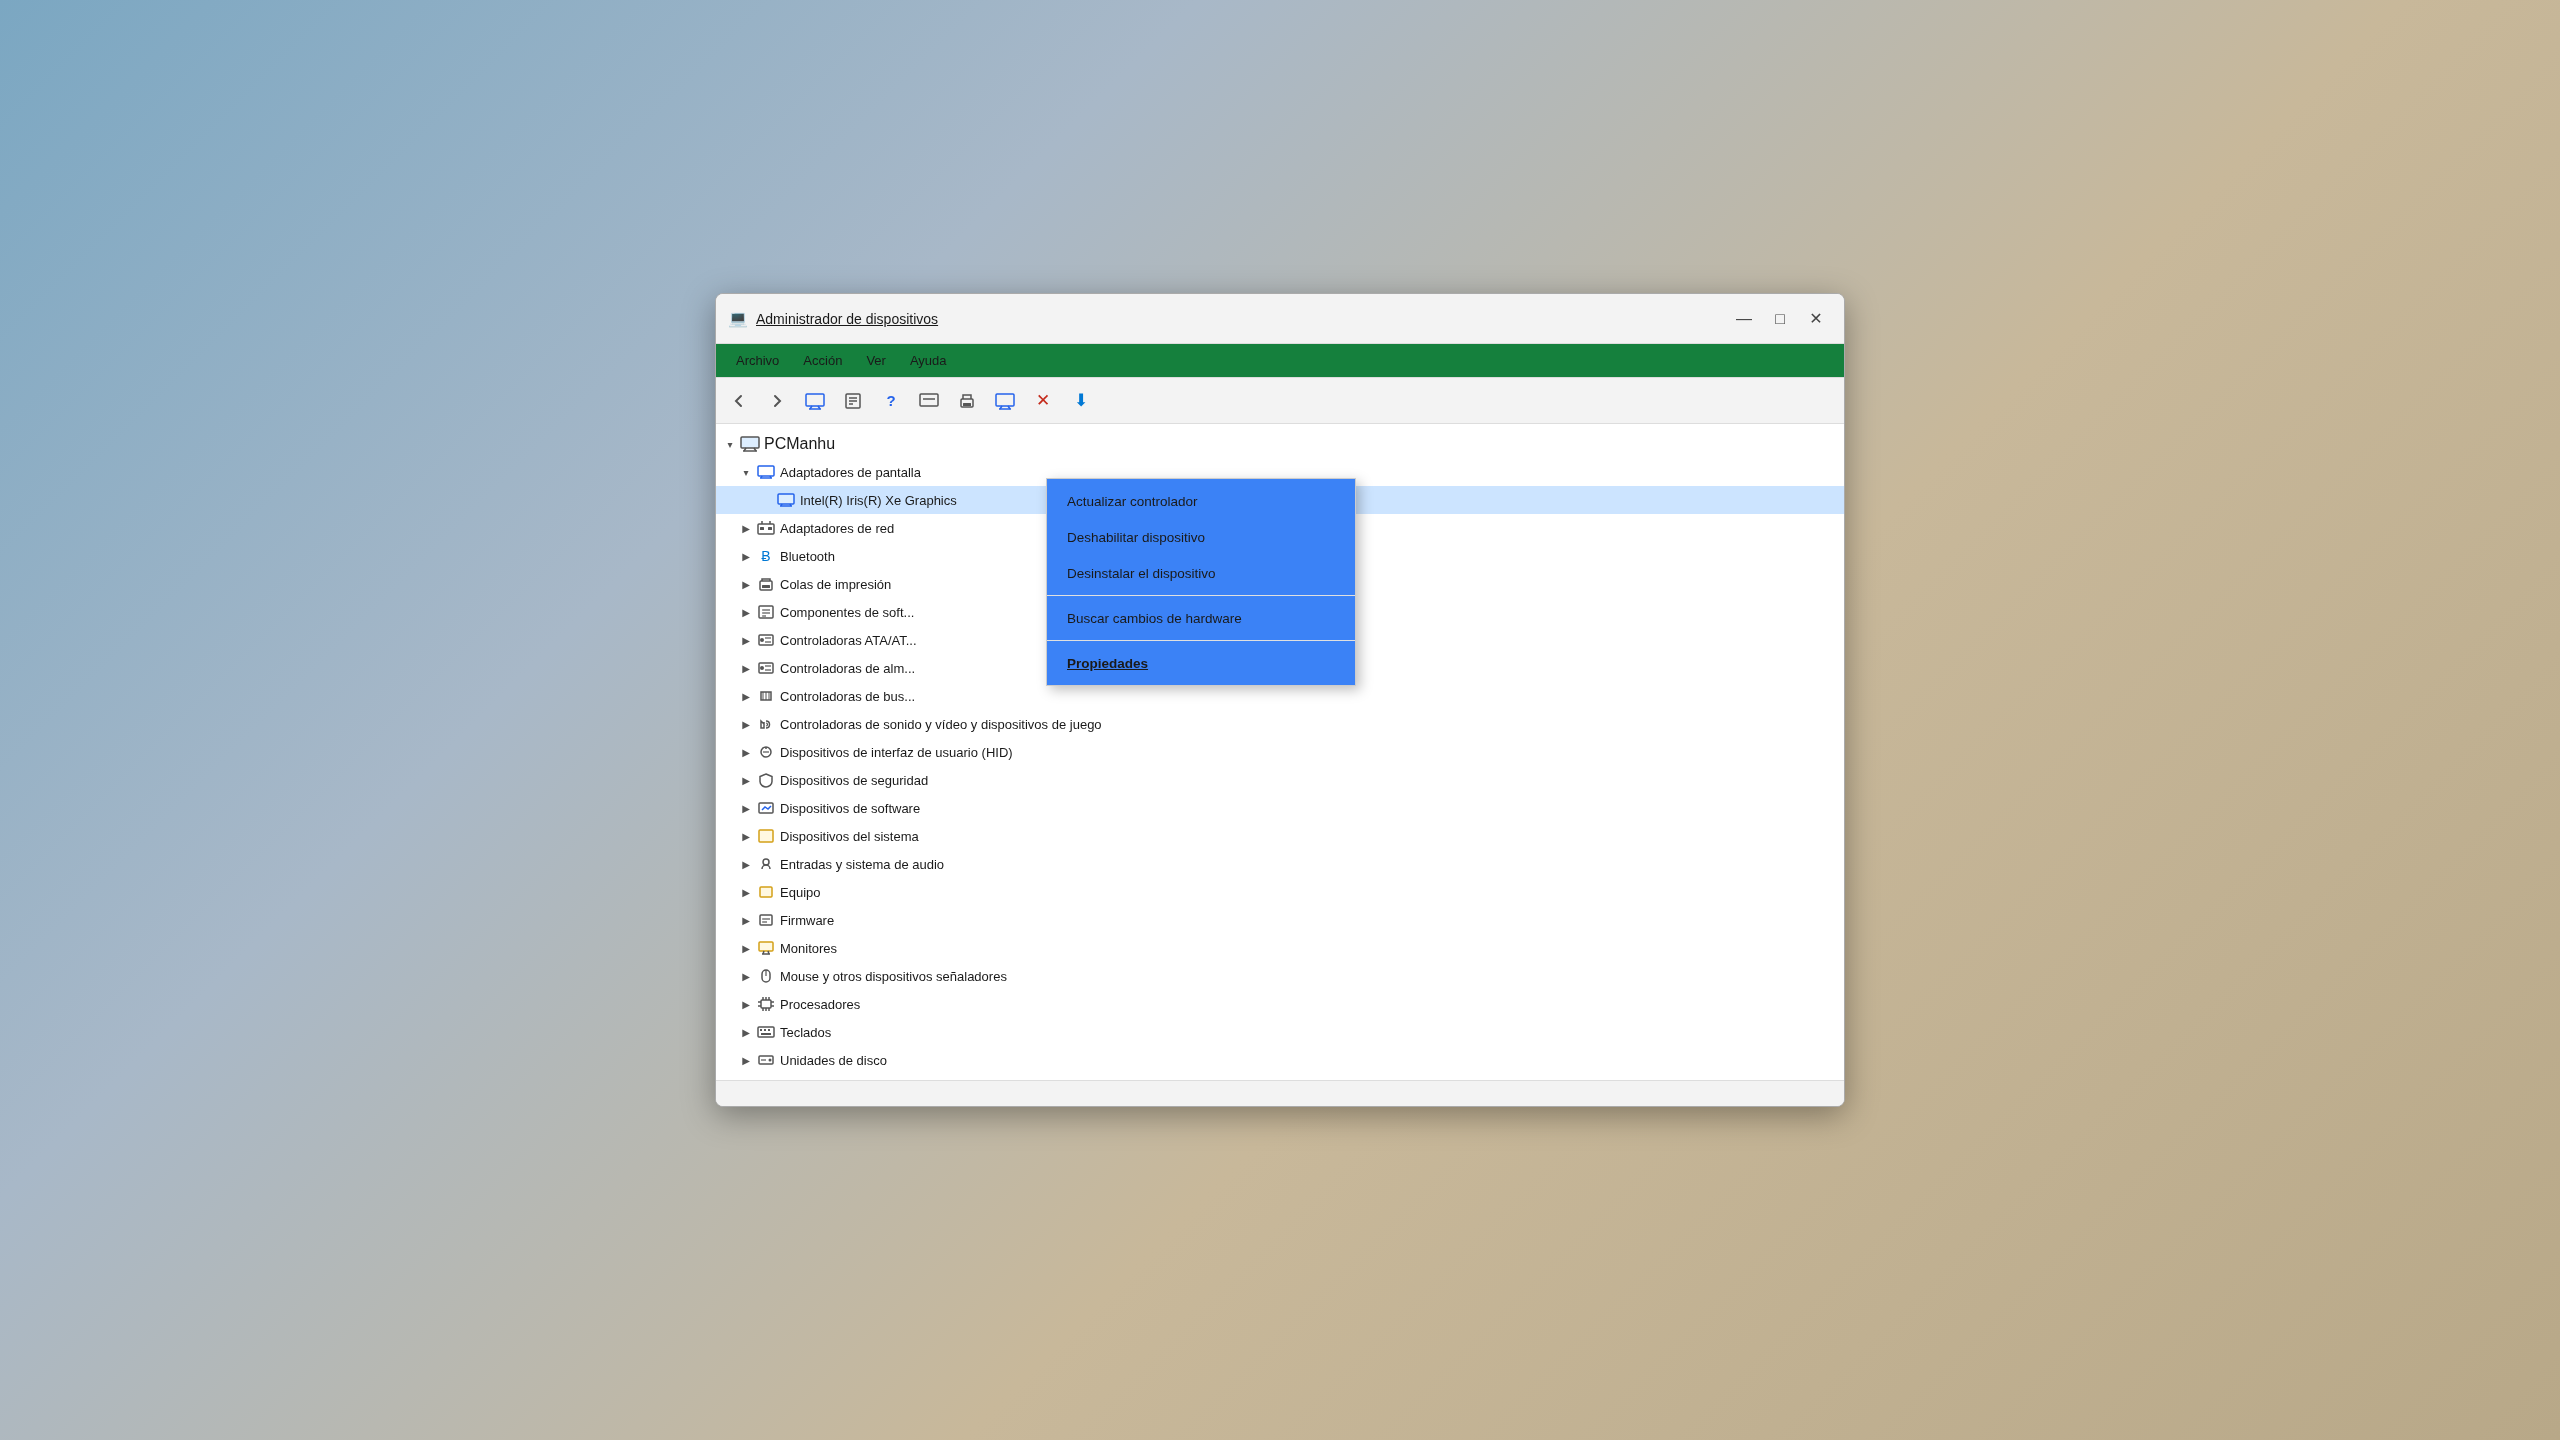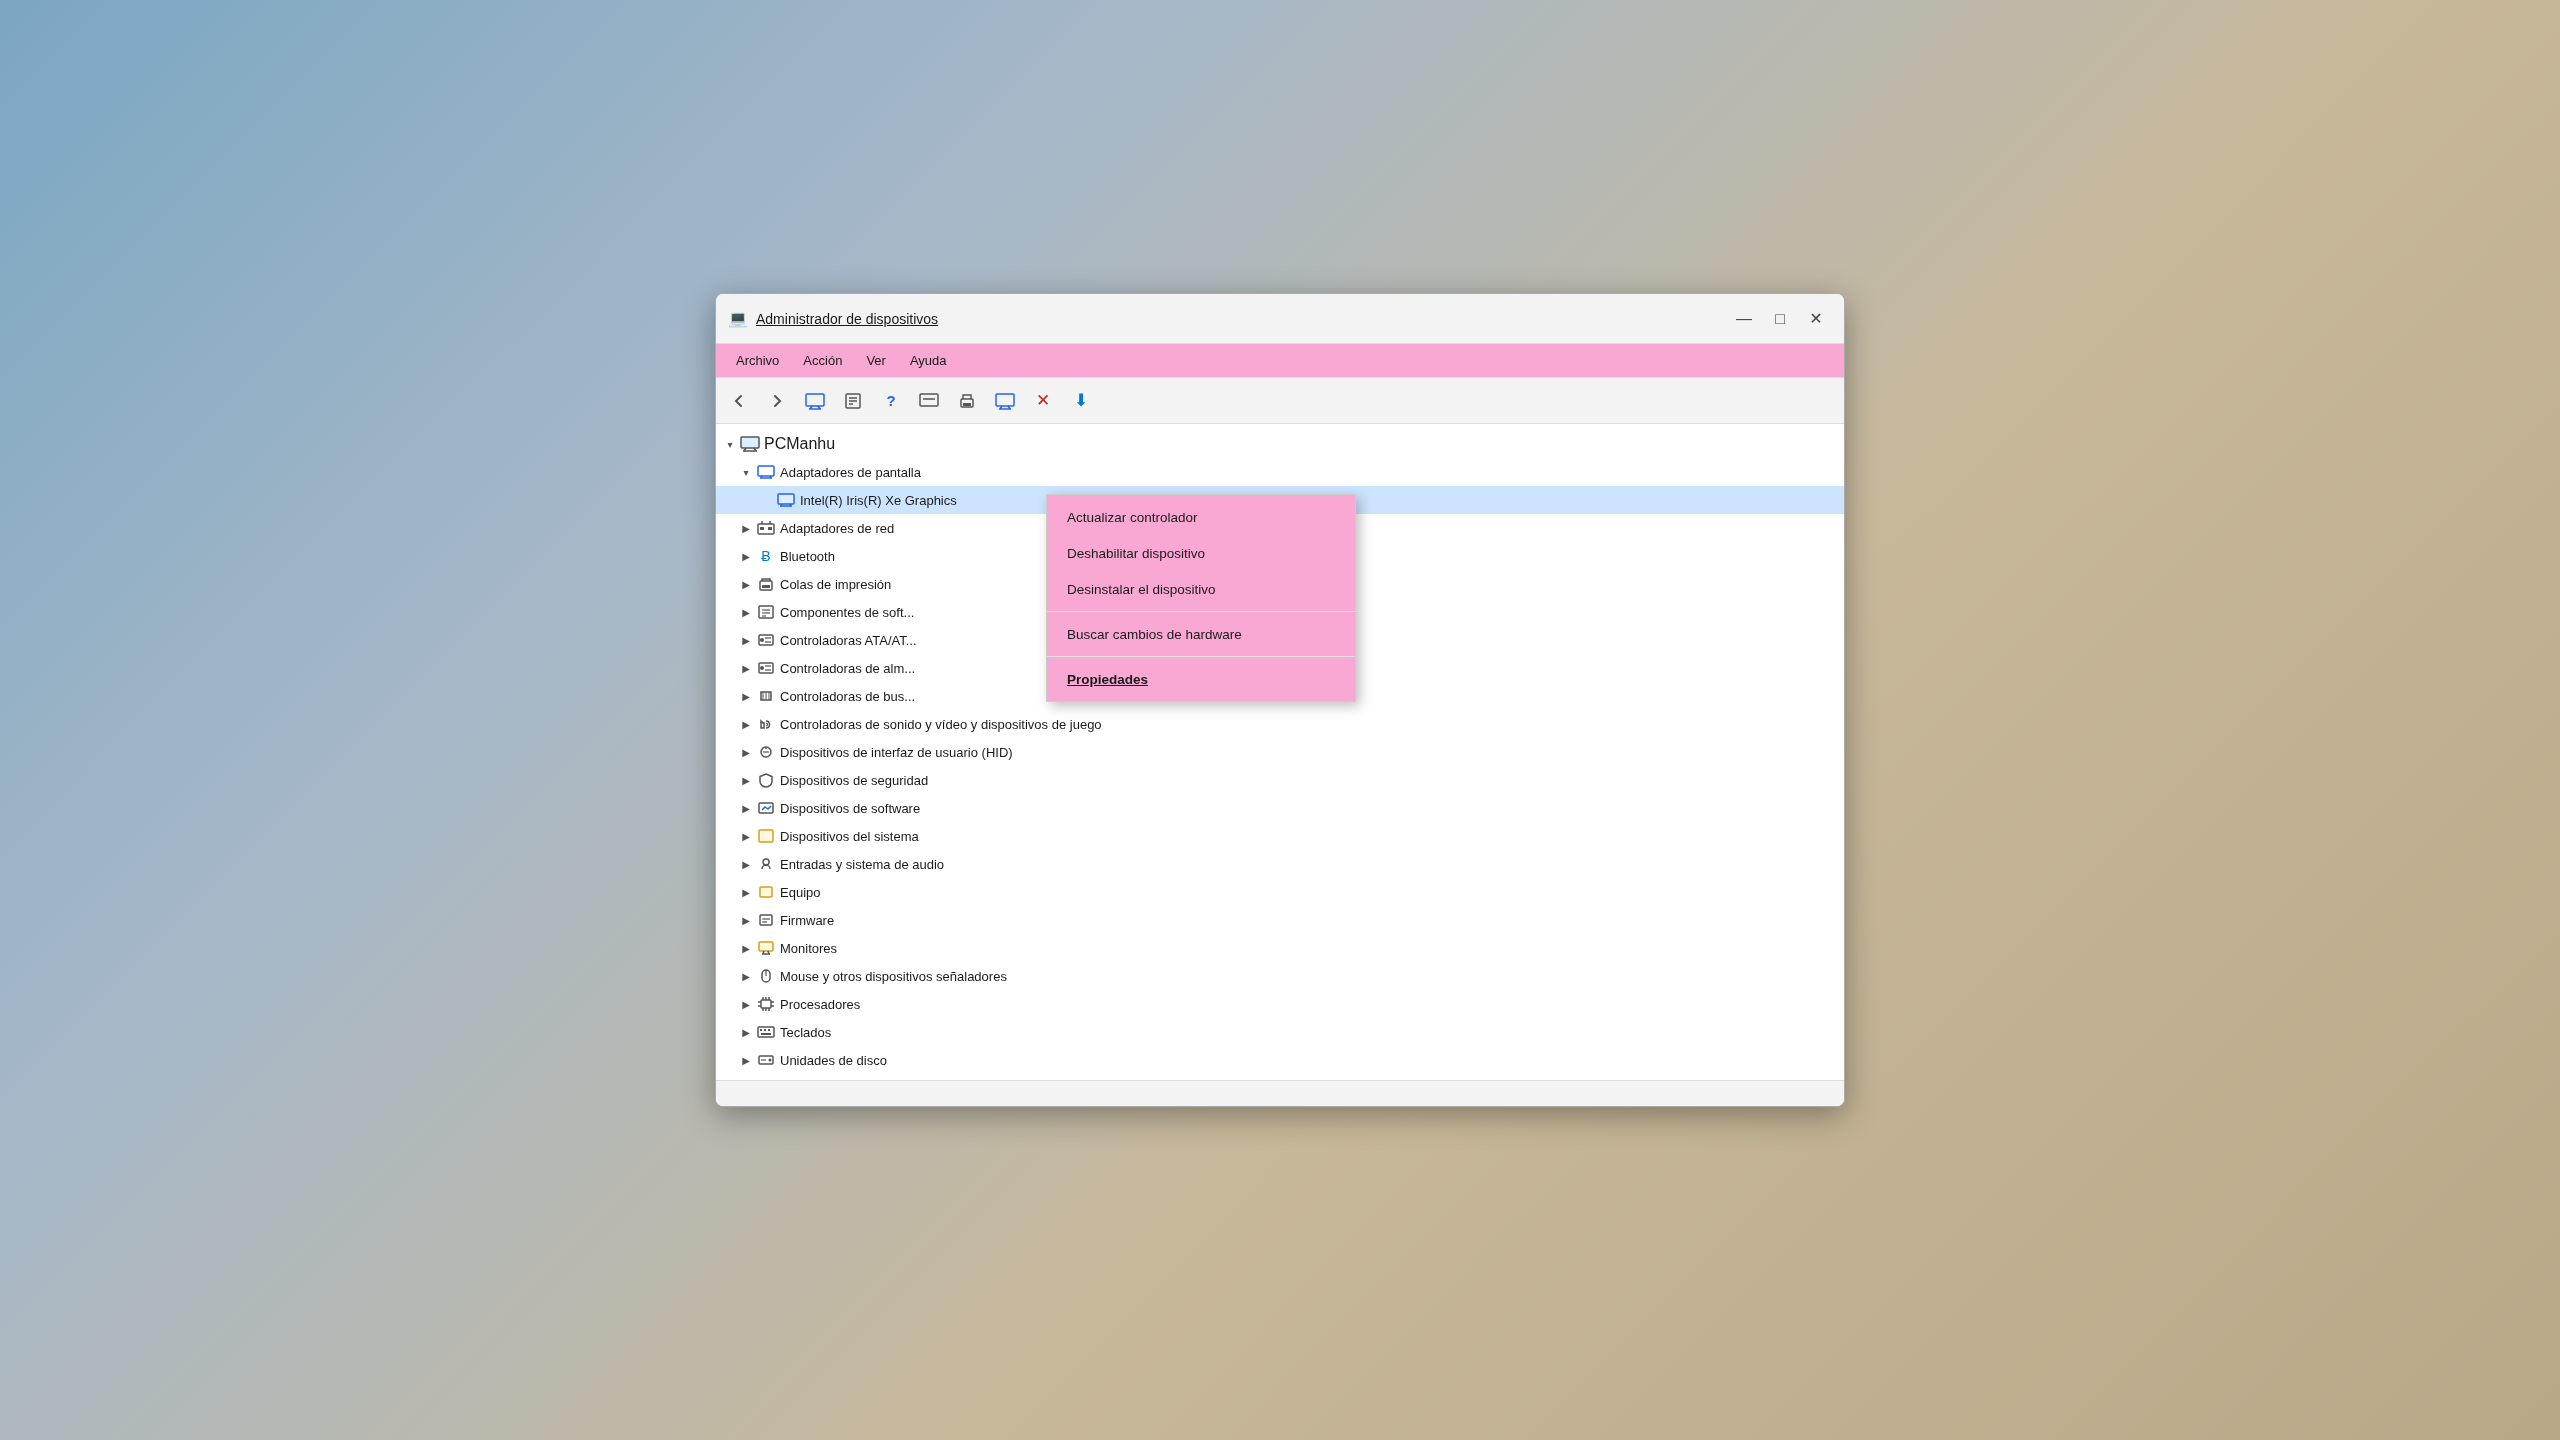--- a/index.html
+++ b/index.html
@@ -61,21 +61,21 @@
       font-size: 16px;
       color: #444;
       border-radius: 4px;
     }
     .menu-bar {
       height: 34px;
       display: flex;
       align-items: center;
       padding: 0 8px;
       border-bottom: 1px solid #ddd;
-      background: #f9a8d4;
+      background: #15803d;
     }
     .menu-item {
       padding: 4px 12px;
       font-size: 13px;
       cursor: pointer;
       color: #1a1a1a;
       border-radius: 3px;
     }
     .toolbar {
       height: 46px;
@@ -149,24 +149,24 @@
       display: flex;
       align-items: center;
       padding: 0 8px;
       font-size: 12px;
       color: #555;
     }
 
     
     .context-menu {
       position: absolute;
-      top: 200px;
+      top: 184px;
       left: 330px;
       width: 310px;
-      background: #f9a8d4;
+      background: #3b82f6;
       border: 1px solid #ccc;
       box-shadow: 4px 4px 12px rgba(0,0,0,0.25);
       z-index: 100;
       padding: 4px 0;
     }
     .context-menu-item {
       height: 36px;
       display: flex;
       align-items: center;
       padding: 0 20px;

